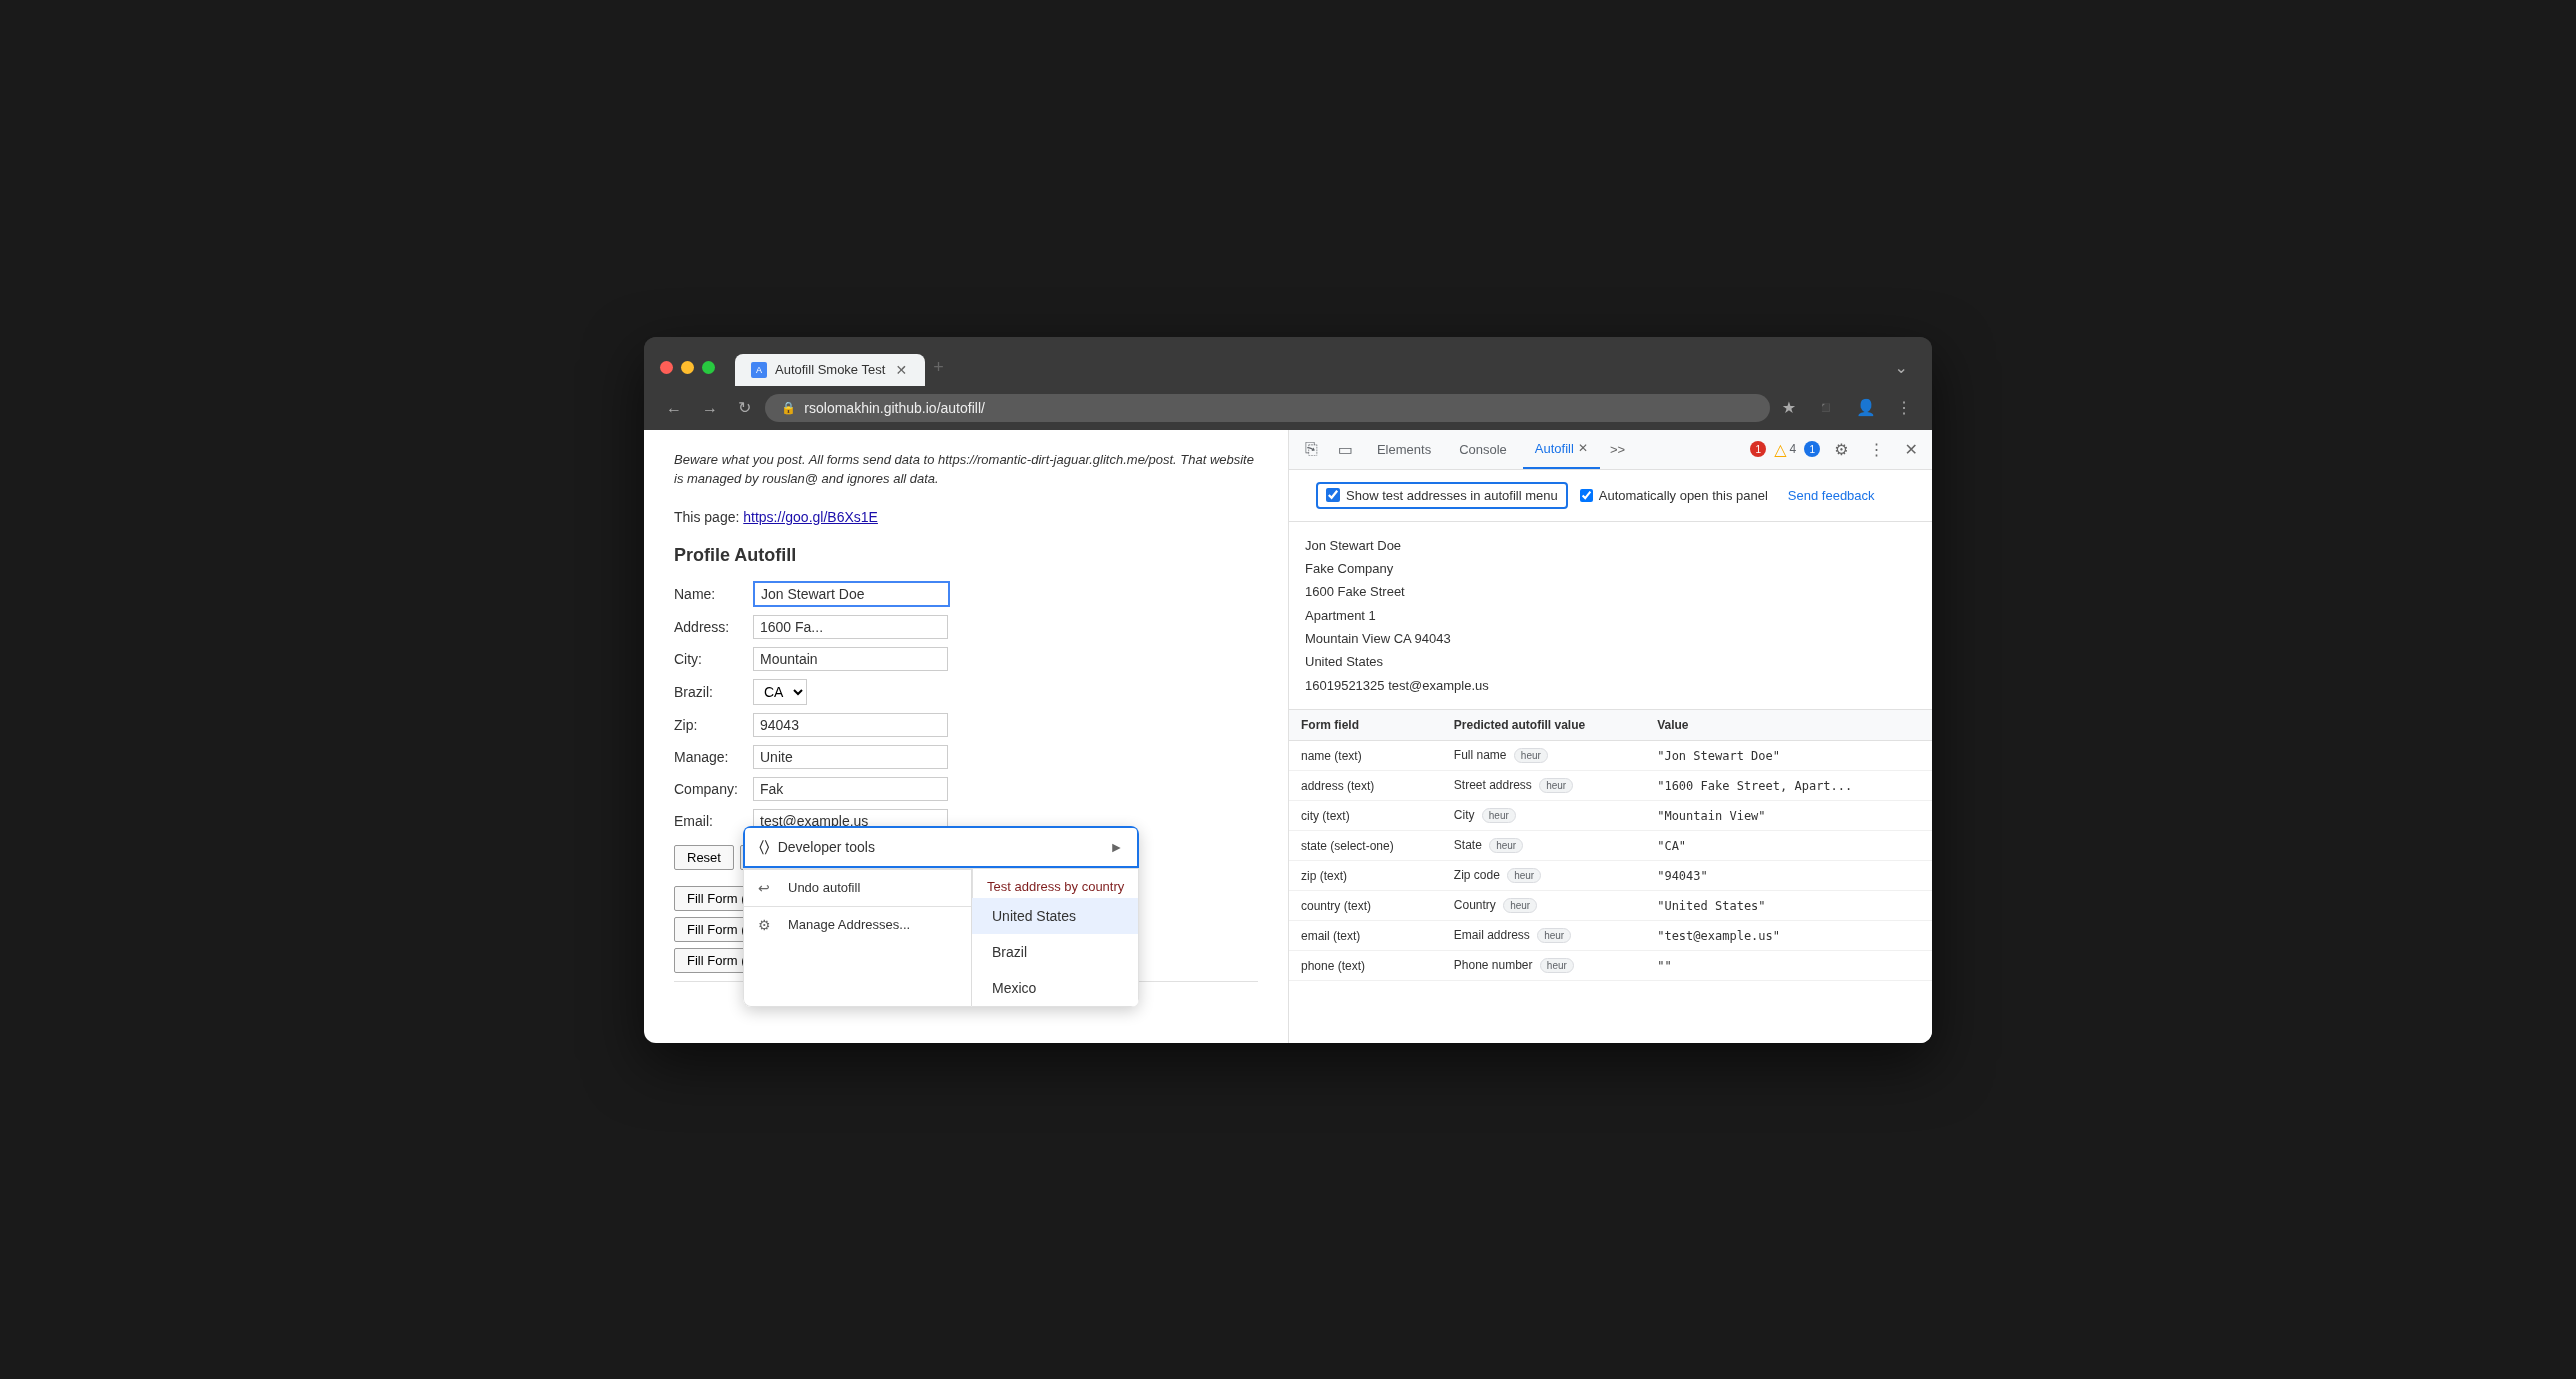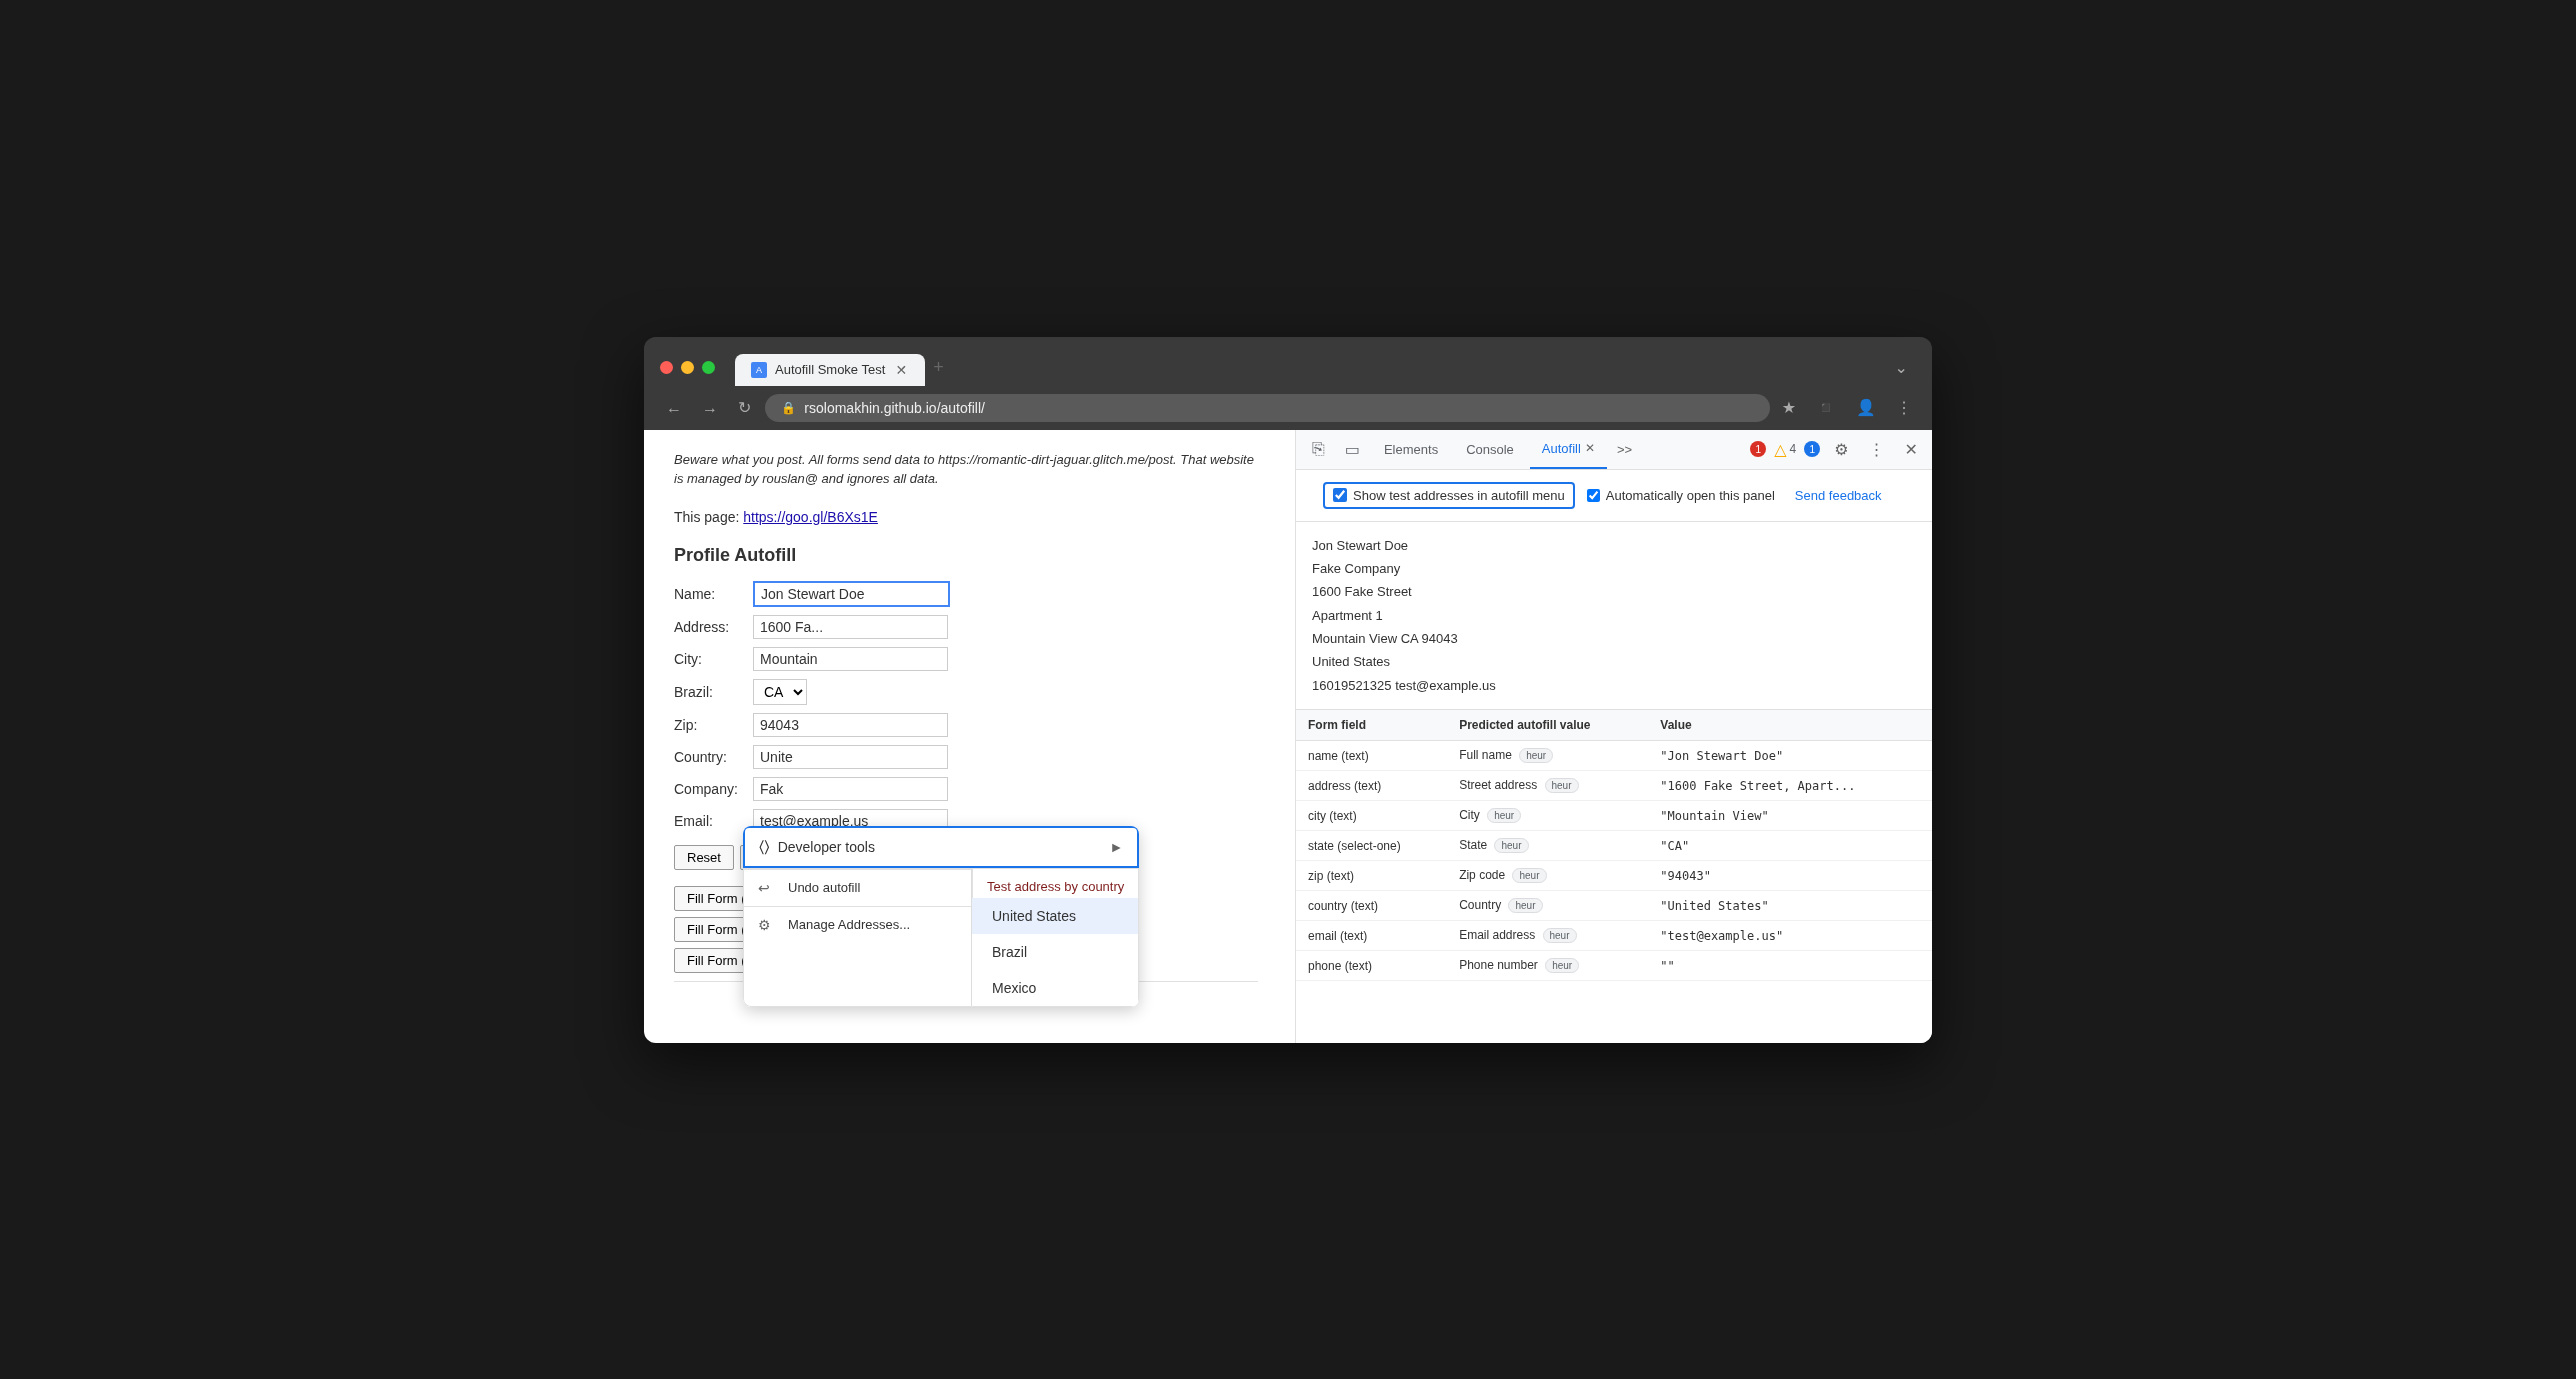--- a/index.html
+++ b/index.html
@@ -148,21 +148,20 @@
       cursor: pointer;
       font-size: 16px;
       padding: 4px;
     }
 
     
     .main-content {
       background: #ffffff;
       display: flex;
       height: 613px;
-      gap: 7px;
     }
 
     
     .webpage {
       flex: 0 0 50%;
       padding: 20px 30px;
       font-size: 14px;
       color: #333;
       overflow-y: auto;
       position: relative;
@@ -647,21 +646,21 @@
         <span class="form-label">Brazil:</span>
         <select class="form-select">
           <option>CA</option>
         </select>
       </div>
       <div class="form-row">
         <span class="form-label">Zip:</span>
         <input class="form-input" type="text" value="94043" style="">
       </div>
       <div class="form-row">
-        <span class="form-label">Country:</span>
+        <span class="form-label">Manage:</span>
         <input class="form-input" type="text" value="Unite" style="">
       </div>
       <div class="form-row">
         <span class="form-label">Company:</span>
         <input class="form-input" type="text" value="Fak" style="">
       </div>
       <div class="form-row">
         <span class="form-label">Email:</span>
         <input class="form-input" type="text" value="test@example.us" style="">
       </div>

